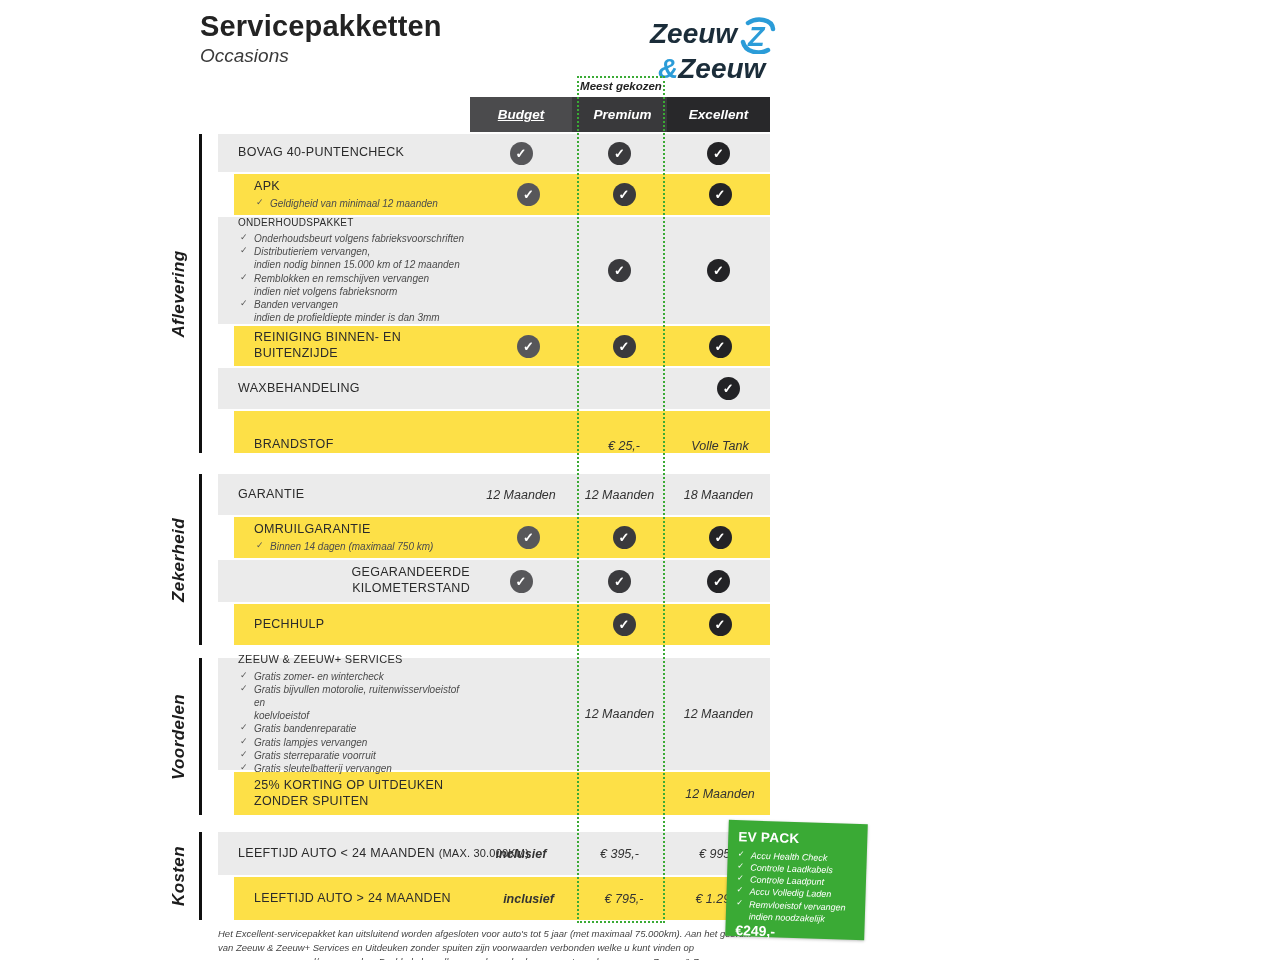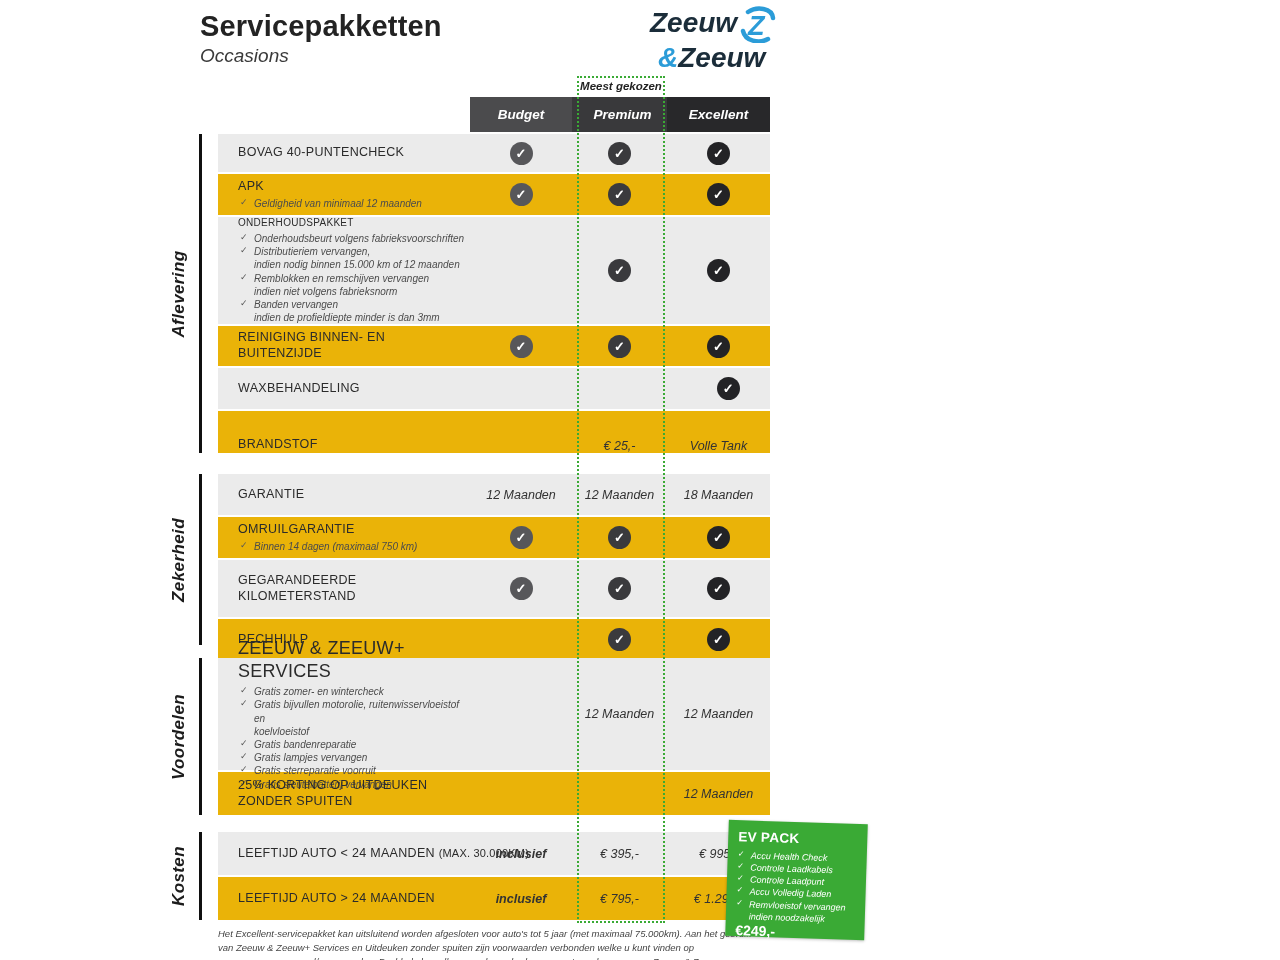--- a/index.html
+++ b/index.html
@@ -3,47 +3,47 @@
 <meta charset="utf-8">
 <style>
   * { margin:0; padding:0; box-sizing:border-box; }
   html,body { width:1280px; height:960px; background:#fff; font-family:"Liberation Sans", sans-serif; position:relative; overflow:hidden; }
 
   
   .title-block { position:absolute; left:200px; top:10px; }
   .page-title { font-size:29px; font-weight:bold; color:#232323; letter-spacing:.2px; }
   .page-subtitle { font-size:19px; font-style:italic; color:#3a3a3a; margin-top:2px; }
 
-  .logo { position:absolute; left:650px; top:9px; line-height:1; }
+  .logo { position:absolute; left:650px; top:20px; line-height:1; }
   .logo-line1 { display:flex; align-items:flex-start; }
   .logo-navy { color:#1b2d3a; font-size:28px; font-weight:bold; font-style:italic; }
   .logo-blue { color:#2b9cd8; font-size:28px; font-weight:bold; font-style:italic; }
   .logo-line2 { margin-top:-2px; margin-left:8px; }
   .zmark { margin-left:2px; margin-top:-4px; }
 
   
   .col-headers { position:absolute; left:470px; top:97px; display:flex; height:35px; }
   .col-head { display:flex; align-items:center; justify-content:center; color:#fff; font-size:13.5px; font-weight:bold; font-style:italic; }
-  .col-budget-h { width:102px; background:#4b4b4d; }
+  .col-budget-h { width:102px; background:#4b4b4d;text-decoration:underline; }
   .col-premium-h { width:95px; background:#39393b;padding-left:6px; }
   .col-excellent-h { width:103px; background:#28282a; }
 
   
   .premium-box { position:absolute; left:577px; top:76px; width:88px; height:847px; border:2px dotted #3aaa35; z-index:30; pointer-events:none; }
   .most-chosen { position:absolute; left:577px; top:80px; width:88px; text-align:center; font-size:11.5px; font-weight:bold; font-style:italic; color:#232323; z-index:31; }
 
   
   .section { position:absolute; left:218px; width:552px; }
   .vline { position:absolute; left:199px; width:3px; background:#101010; }
   .vlabel { position:absolute; left:160px; width:38px; display:flex; align-items:center; justify-content:center; }
   .vlabel span { transform:rotate(-90deg); white-space:nowrap; font-size:17px; font-style:italic; font-weight:600; color:#1c1c1c; letter-spacing:.4px; }
 
   .row { display:flex; margin-bottom:2px; }
   .row-light { background:#ebebeb; }
-  .row-dark { background:#eab308; }
+  .row-dark { background:#fde047;margin-left:16px; }
 
   .label-cell { width:252px; padding-left:20px; display:flex; flex-direction:column; justify-content:center; }
   .row-title { font-size:12.5px; color:#2b2b2b; letter-spacing:.3px; line-height:1.25; }
   .nowrap { white-space:nowrap; }
   .label-note { font-size:11px; color:#2b2b2b; letter-spacing:.2px; }
   .subs { margin-top:3px; }
   .sub { display:flex; font-size:10px; font-style:italic; color:#4c4c4c; line-height:1.32; }
   .sub .sub-check { width:14px; flex:0 0 14px; margin-left:2px; color:#565656; font-style:normal; font-size:9px; }
   .sub.cont { padding-left:16px; }
 
@@ -250,21 +250,21 @@
         <span class="chk chk-b">✓</span>
       </div>
     <div class="val val-p">
         <span class="chk chk-p">✓</span>
       </div>
     <div class="val val-e">
         <span class="chk chk-e">✓</span>
       </div>
   </div>
 
-  <div class="row row-light" style="height:57px;">
+  <div class="row row-light" style="height:42px;text-align:right;">
     <div class="label-cell">
         <div class="row-title">GEGARANDEERDE KILOMETERSTAND</div>
       </div>
     <div class="val val-b">
         <span class="chk chk-b">✓</span>
       </div>
     <div class="val val-p">
         <span class="chk chk-p">✓</span>
       </div>
     <div class="val val-e">
@@ -287,21 +287,21 @@
 </div>
 
 <div class="vlabel" style="top:658px;height:157px;">
     <span>Voordelen</span>
   </div>
 <div class="vline" style="top:658px;height:157px;"></div>
 <div class="section" style="top:658px;">
 
   <div class="row row-light" style="height:112px;">
     <div class="label-cell">
-      <div class="row-title" style="font-size:18px;">ZEEUW &amp; ZEEUW+ SERVICES</div>
+      <div class="row-title" style="font-size:11px;">ZEEUW &amp; ZEEUW+ SERVICES</div>
       <div class="subs">
         <div class="sub">
             <span class="sub-check">✓</span>
             <span>Gratis zomer- en wintercheck</span>
           </div>
         <div class="sub">
             <span class="sub-check">✓</span>
             <span>Gratis bijvullen motorolie, ruitenwisservloeistof en</span>
           </div>
         <div class="sub cont">

